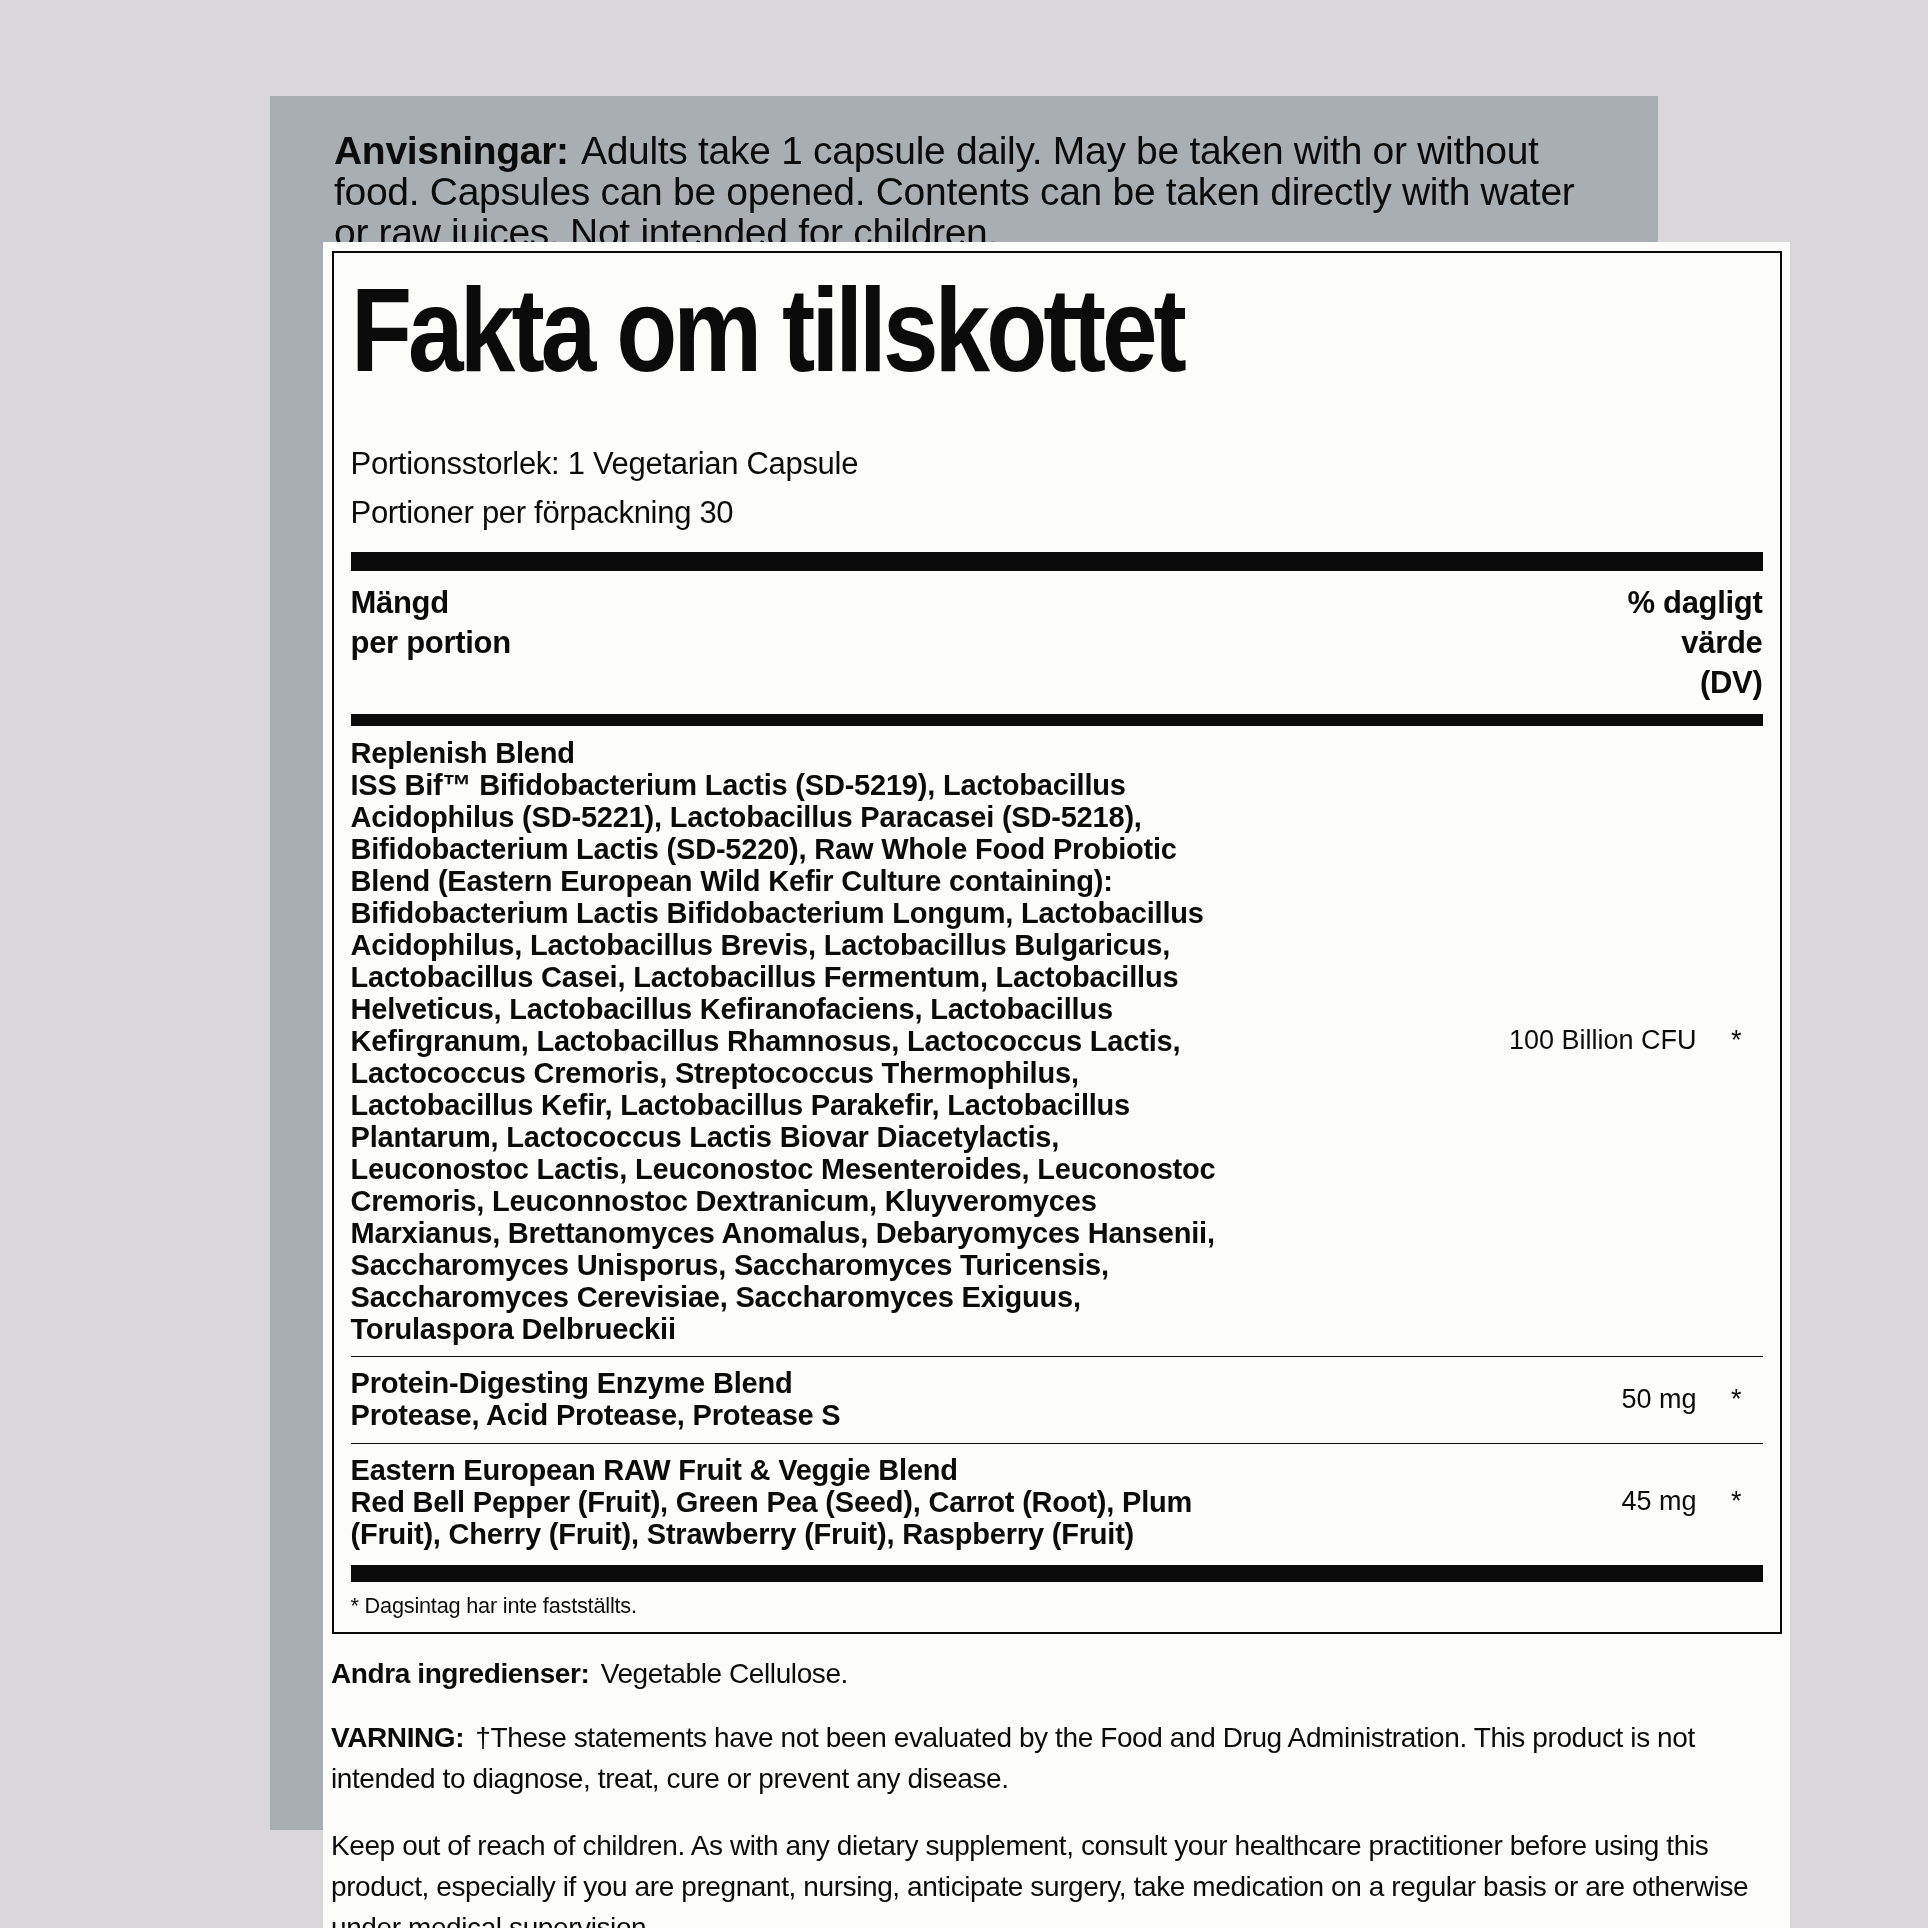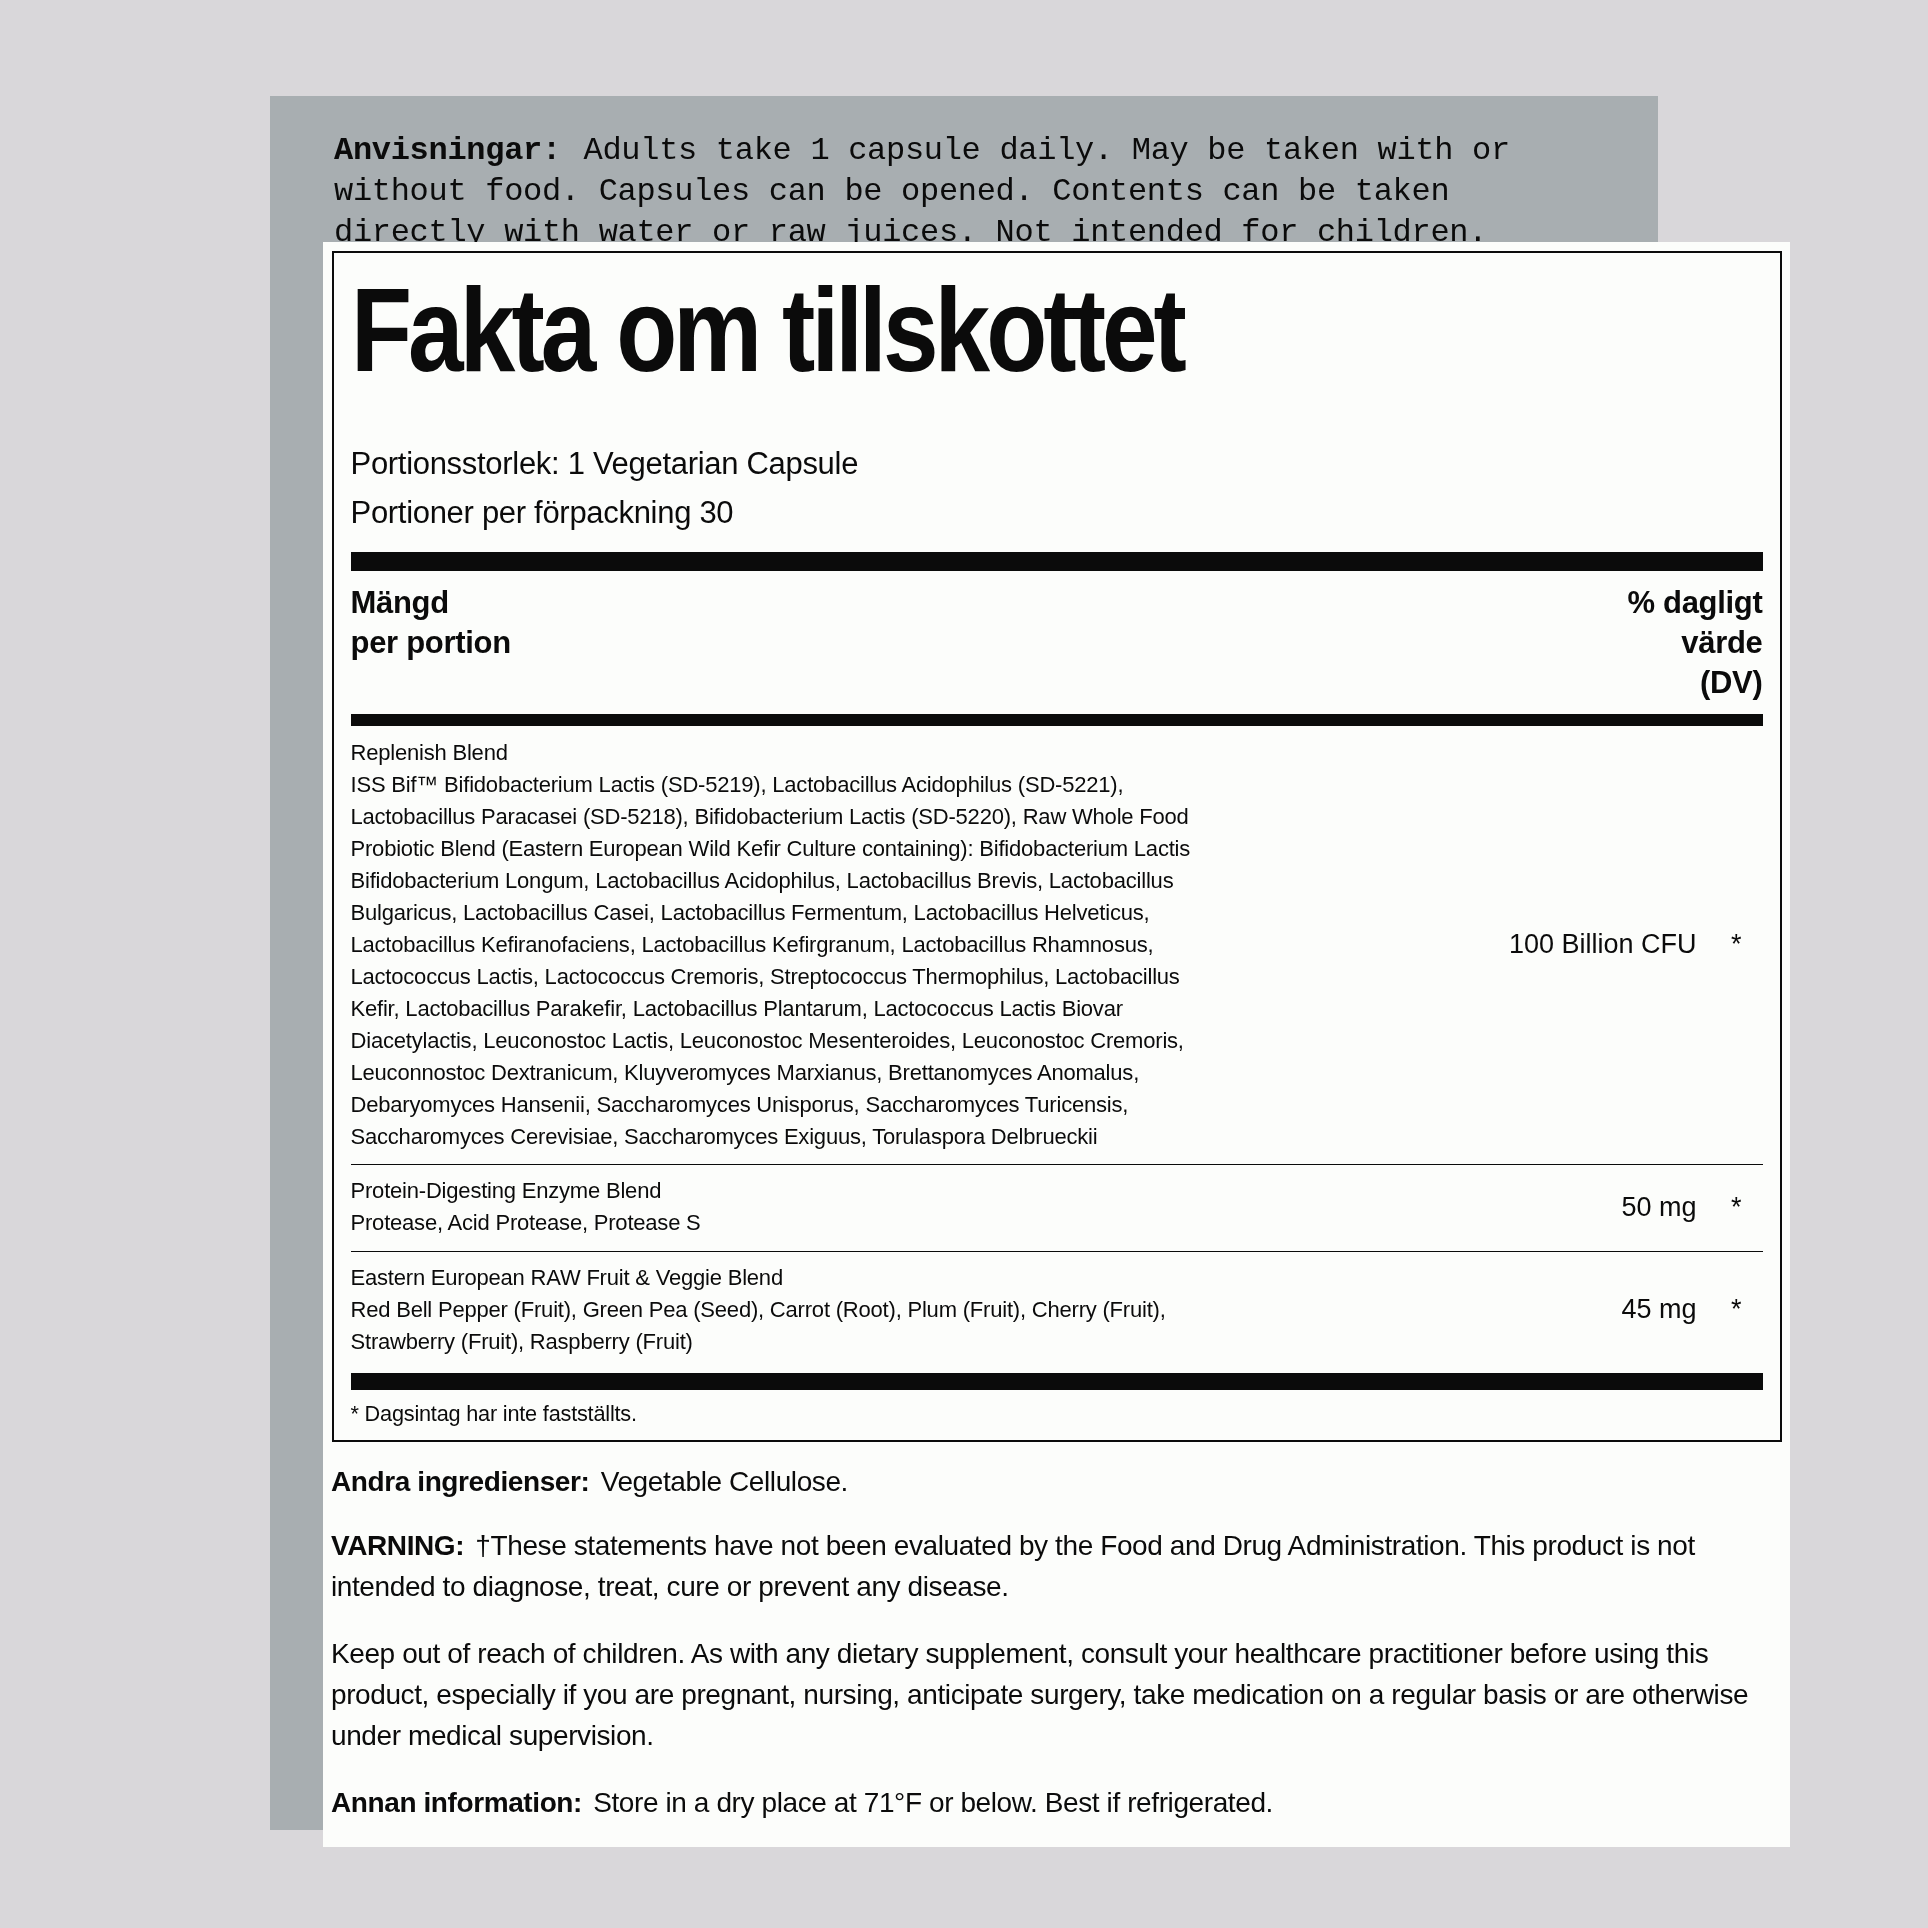--- a/index.html
+++ b/index.html
@@ -15,21 +15,21 @@
     font-family:"Liberation Sans", sans-serif;
     color:var(--ink);
     position:relative;
   }
   .gray-panel{
     position:absolute;left:270px;top:96px;width:1388px;height:1734px;
     background:var(--panel-gray);
   }
   .directions{
     position:absolute;left:64px;top:34px;width:1252px;
-    font-size:32px;line-height:41px;letter-spacing:-0.3px;font-family:Liberation Mono, monospace;
+    font-size:39px;line-height:41px;letter-spacing:-0.3px;
   }
   .directions b{margin-right:3.8px;}
   .white-panel{
     position:absolute;left:53px;top:146px;width:1467px;min-height:1536px;
     background:var(--label-white);
   }
   .facts-box{
     margin:9.4px 8.5px 0 8.5px;
     border:2.8px solid var(--ink);
     padding:0 17px 13px 17px;
@@ -48,21 +48,21 @@
   .bar-mid{height:12.2px;margin-top:9.4px;}
   .bar-bottom{height:17px;margin-top:3.8px;}
   .cols-header{
     display:flex;justify-content:space-between;align-items:flex-start;
     margin-top:11.3px;margin-bottom:11.3px;
     font-weight:bold;font-size:31px;line-height:40px;letter-spacing:-0.3px;gap:20px;
   }
   .dv-header{text-align:right;}
   .row{display:flex;align-items:center;padding:10.4px 0 11.3px 0;}
   .row + .row{border-top:1.9px solid var(--ink);}
-  .row-text{flex:0 0 876px;font-size:22px;line-height:32px;letter-spacing:-0.2px;}
+  .row-text{flex:0 0 876px;font-size:29px;line-height:32px;letter-spacing:-0.2px;font-weight:bold;}
   .row-amount{flex:1;text-align:right;font-size:27px;align-self:center;}
   .row-dv{flex:0 0 66px;text-align:right;padding-right:21px;font-size:27px;align-self:center;}
   .footnote{font-size:21.7px;letter-spacing:-0.2px;margin-top:11.3px;}
   .bottom-texts{margin:19px 15px 0 8px;padding-bottom:24.5px;}
   .bottom-texts p{
     font-size:28px;line-height:41px;letter-spacing:-0.4px;
   }
   .bottom-texts p b{margin-right:3.8px;}
   .other-ing{margin-bottom:22.6px;}
   .warning{margin-bottom:26px;}

